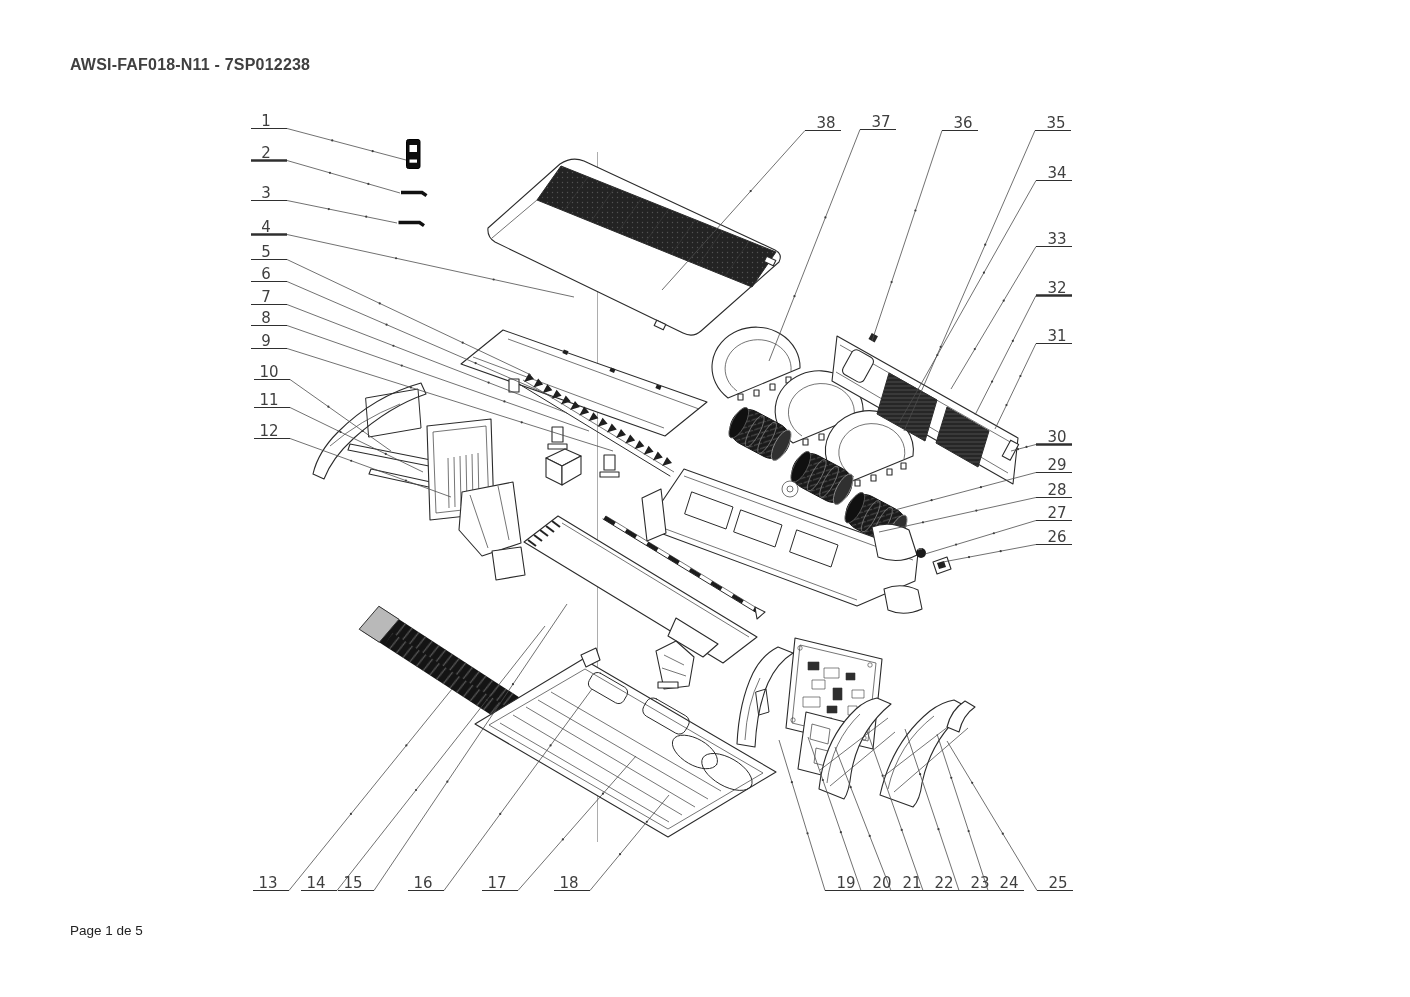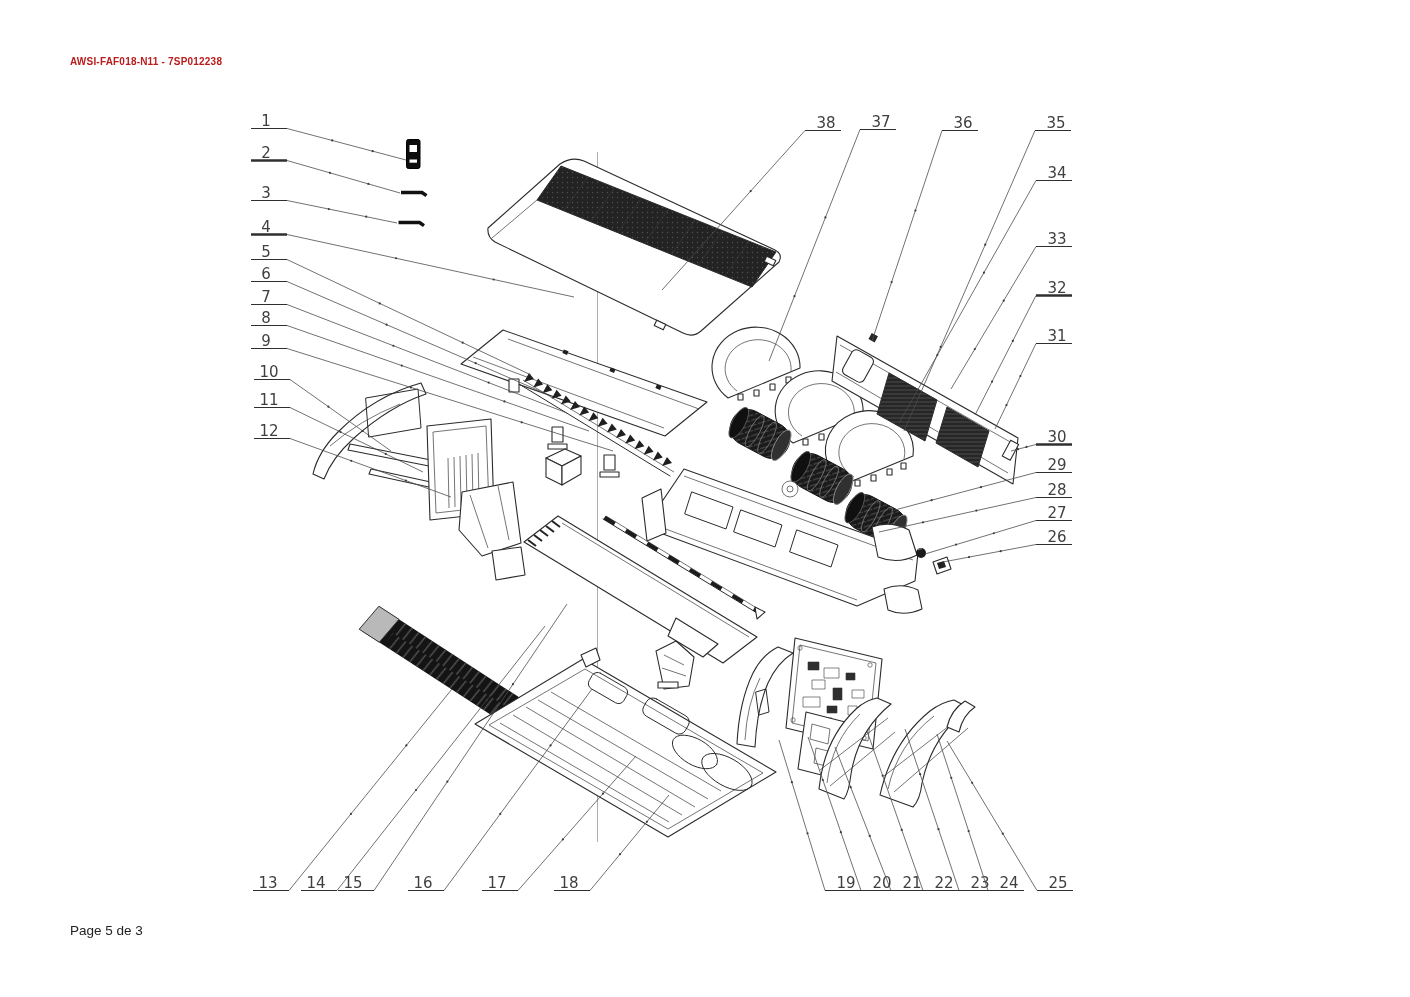--- a/index.html
+++ b/index.html
@@ -1,18 +1,18 @@
 <!DOCTYPE html>
 <html><head>
 <meta charset="utf-8">
 <style>
   html,body{margin:0;padding:0;background:#e8e8e8;}
   .page{position:relative;width:1410px;height:997px;background:#ffffff;overflow:hidden;
         font-family:"Liberation Sans",sans-serif;}
-  .title{position:absolute;left:70px;top:56px;font-size:10px;font-weight:bold;color:#b91c1c;
+  .title{position:absolute;left:70px;top:56px;font-size:16px;font-weight:bold;color:#404040;
          letter-spacing:.2px;}
   .footer{position:absolute;left:70px;top:923px;font-size:13.5px;color:#222;}
   svg{position:absolute;left:0;top:0;}
   svg *{vector-effect:non-scaling-stroke;}
   .ln{fill:none;stroke:#2b2b2b;stroke-width:1;stroke-linejoin:round;stroke-linecap:round;}
   .wh{fill:#ffffff;stroke:#2b2b2b;stroke-width:1.1;stroke-linejoin:round;}
   .thin{fill:none;stroke:#3a3a3a;stroke-width:.7;}
   .dk{fill:#1f1f1f;stroke:none;}
 </style>
 </head>
@@ -568,14 +568,14 @@
         <g>
           <line x1="805" y1="130.5" x2="662" y2="290" stroke="#4c4c4c" stroke-width="0.8"></line>
           <circle cx="750.66" cy="191.11" r="1.1" fill="#3c3c3c"></circle>
           <circle cx="702.04" cy="245.33999999999997" r="1.1" fill="#3c3c3c"></circle>
           <line x1="805" y1="130.5" x2="841" y2="130.5" stroke="#2f2f2f" stroke-width="1.2"></line>
           <text x="826" y="127.5" text-anchor="middle" font-size="15" fill="#3f3f3f" font-family="&quot;DejaVu Sans&quot;, sans-serif">38</text>
         </g>
       </g>
   </svg>
 
-  <div class="footer">Page 5 de 3</div>
+  <div class="footer">Page 1 de 5</div>
 </div>
 
 </body></html>

